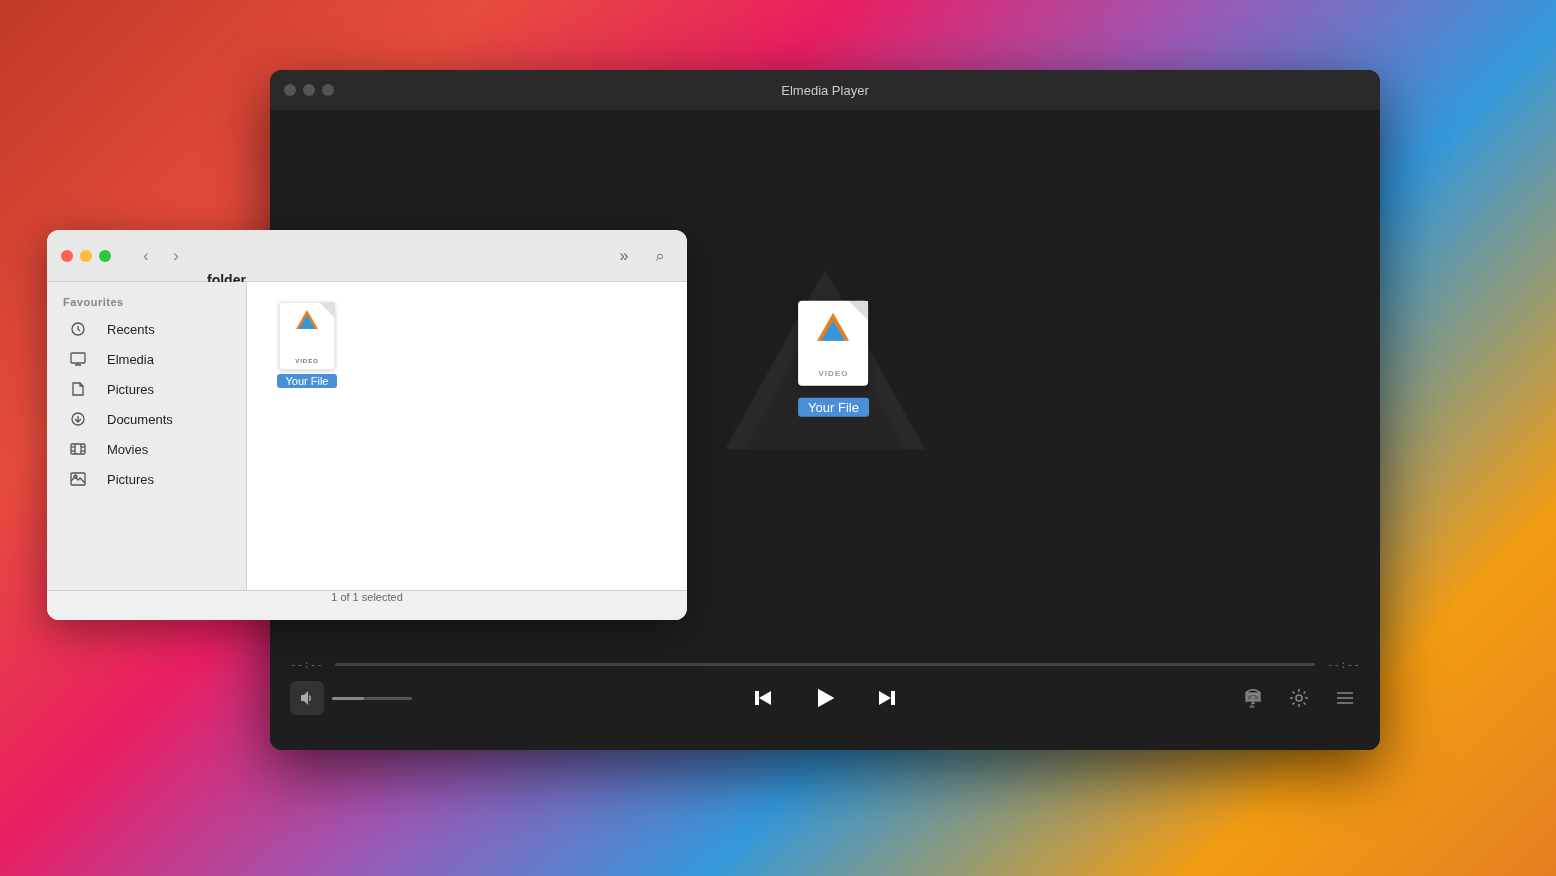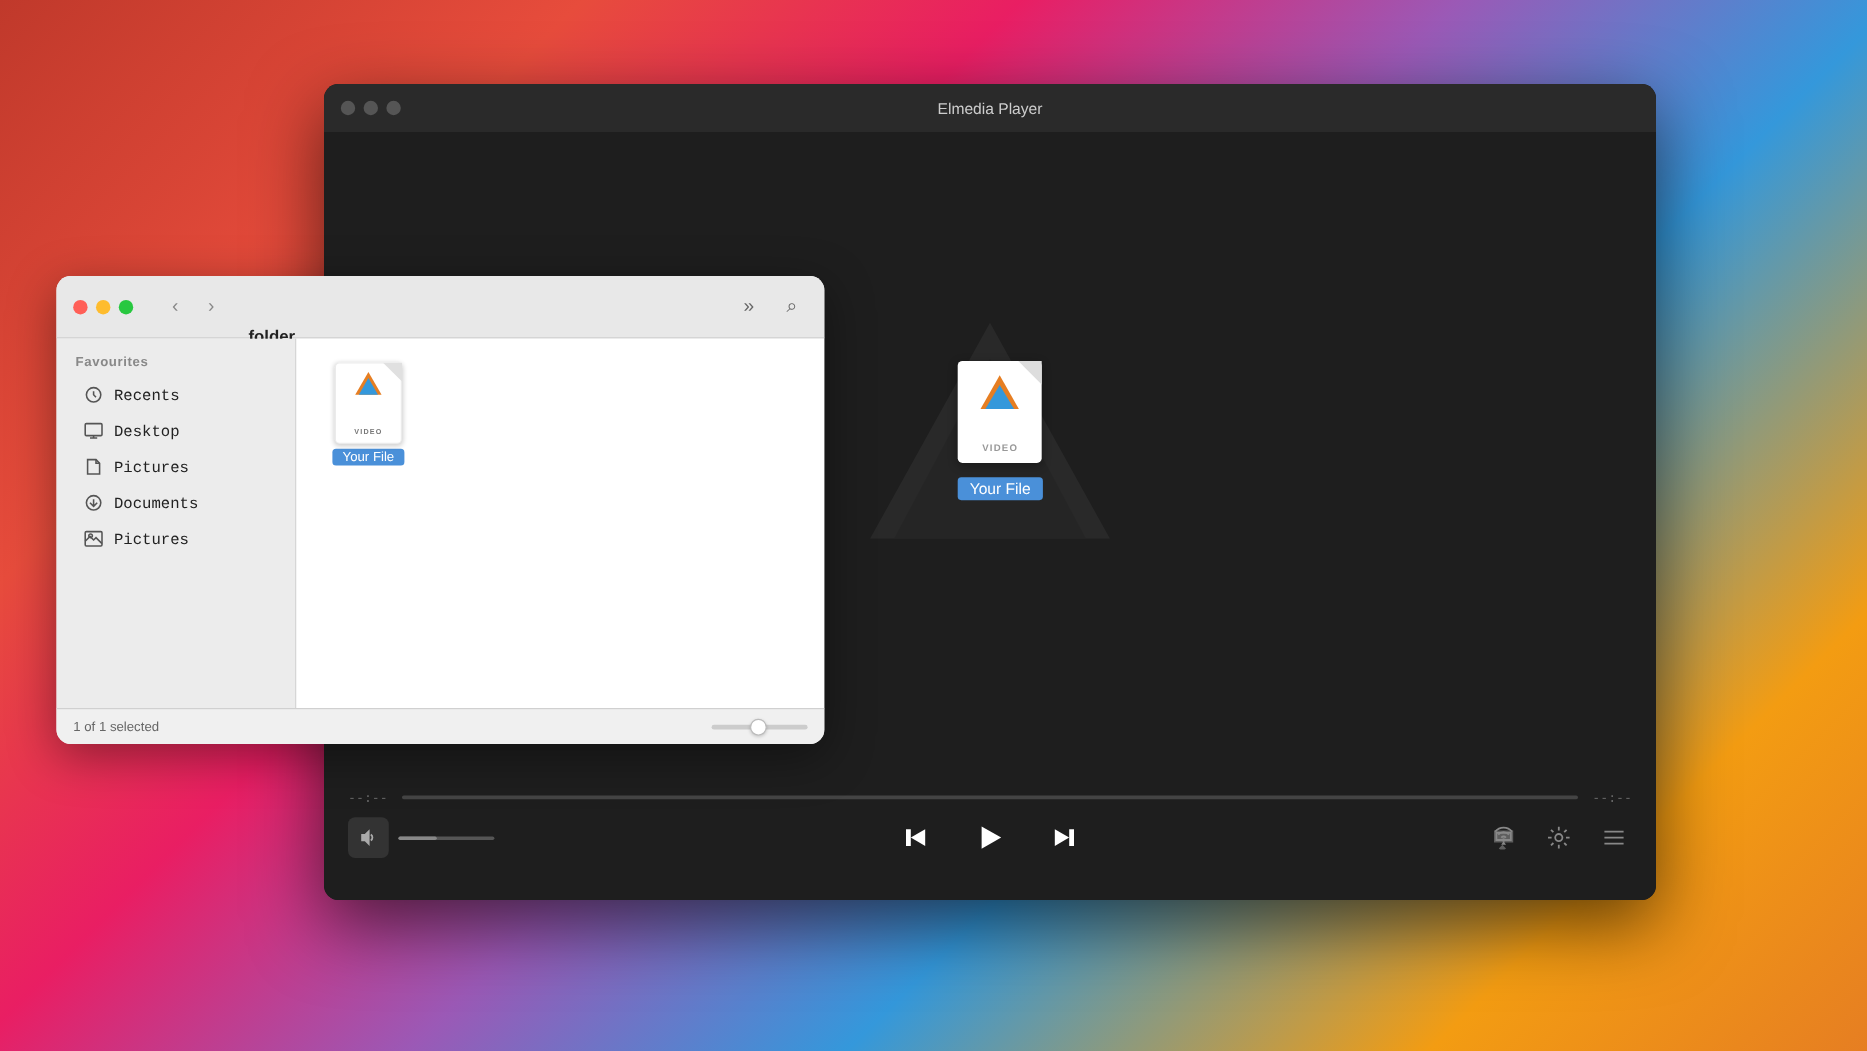--- a/index.html
+++ b/index.html
@@ -362,26 +362,25 @@
       font-size: 11px;
       font-weight: 600;
       padding: 0 16px 6px;
       letter-spacing: 0.5px;
       text-transform: capitalize;
     }
 
     .sidebar-item {
       display: flex;
       align-items: center;
-      gap: 8px;
+      gap: 20px;
       padding: 6px 16px;
       cursor: pointer;
       border-radius: 6px;
       margin: 0 6px;
-      font-family: Liberation Mono, monospace;
     }
 
     .sidebar-item-icon {
       width: 18px;
       height: 18px;
       color: #555;
       font-size: 14px;
       display: flex;
       align-items: center;
       justify-content: center;
@@ -482,20 +481,21 @@
     
     .finder-statusbar {
       height: 30px;
       background: #f0f0f0;
       border-top: 1px solid #d0d0d0;
       display: flex;
       align-items: center;
       padding: 0 14px;
       gap: 24px;
       flex-shrink: 0;
+      flex-direction: column;
     }
 
     .status-text {
       font-size: 11px;
       color: #666;
     }
 
     .view-slider {
       margin-left: auto;
       display: flex;
@@ -660,21 +660,21 @@
       </div>
 
 
       <div class="sidebar-item">
         <div class="sidebar-item-icon">
           <svg width="16" height="16" viewBox="0 0 16 16" fill="none" stroke="#555" stroke-width="1.3">
             <rect x="1" y="2" width="14" height="10" rx="1"></rect>
             <path d="M5 14h6M8 12v2"></path>
           </svg>
         </div>
-        <span class="sidebar-item-label">Desktop</span>
+        <span class="sidebar-item-label">Elmedia</span>
       </div>
 
       <div class="sidebar-item">
         <div class="sidebar-item-icon">
           <svg width="16" height="16" viewBox="0 0 16 16" fill="none" stroke="#555" stroke-width="1.3">
             <path d="M3 2h7l3 3v9H3V2z"></path>
             <path d="M10 2v3h3"></path>
           </svg>
         </div>
         <span class="sidebar-item-label">Pictures</span>
@@ -683,20 +683,34 @@
       <div class="sidebar-item">
         <div class="sidebar-item-icon">
           <svg width="16" height="16" viewBox="0 0 16 16" fill="none" stroke="#555" stroke-width="1.3">
             <circle cx="8" cy="8" r="6"></circle>
             <path d="M8 5v5M5 8l3 3 3-3"></path>
           </svg>
         </div>
         <span class="sidebar-item-label">Documents</span>
       </div>
 
+      <div class="sidebar-item">
+        <div class="sidebar-item-icon">
+          <svg width="16" height="16" viewBox="0 0 16 16" fill="none" stroke="#555" stroke-width="1.3">
+            <rect x="1" y="3" width="14" height="10" rx="1"></rect>
+            <line x1="5" y1="3" x2="5" y2="13"></line>
+            <line x1="11" y1="3" x2="11" y2="13"></line>
+            <line x1="1" y1="6" x2="5" y2="6"></line>
+            <line x1="11" y1="6" x2="15" y2="6"></line>
+            <line x1="1" y1="10" x2="5" y2="10"></line>
+            <line x1="11" y1="10" x2="15" y2="10"></line>
+          </svg>
+        </div>
+        <span class="sidebar-item-label">Movies</span>
+      </div>
 
 
       <div class="sidebar-item">
         <div class="sidebar-item-icon">
           <svg width="16" height="16" viewBox="0 0 16 16" fill="none" stroke="#555" stroke-width="1.3">
             <rect x="1" y="2" width="14" height="12" rx="1"></rect>
             <circle cx="5.5" cy="5.5" r="1.5"></circle>
             <path d="M1 10l4-4 3 3 2-2 5 5"></path>
           </svg>
         </div>

